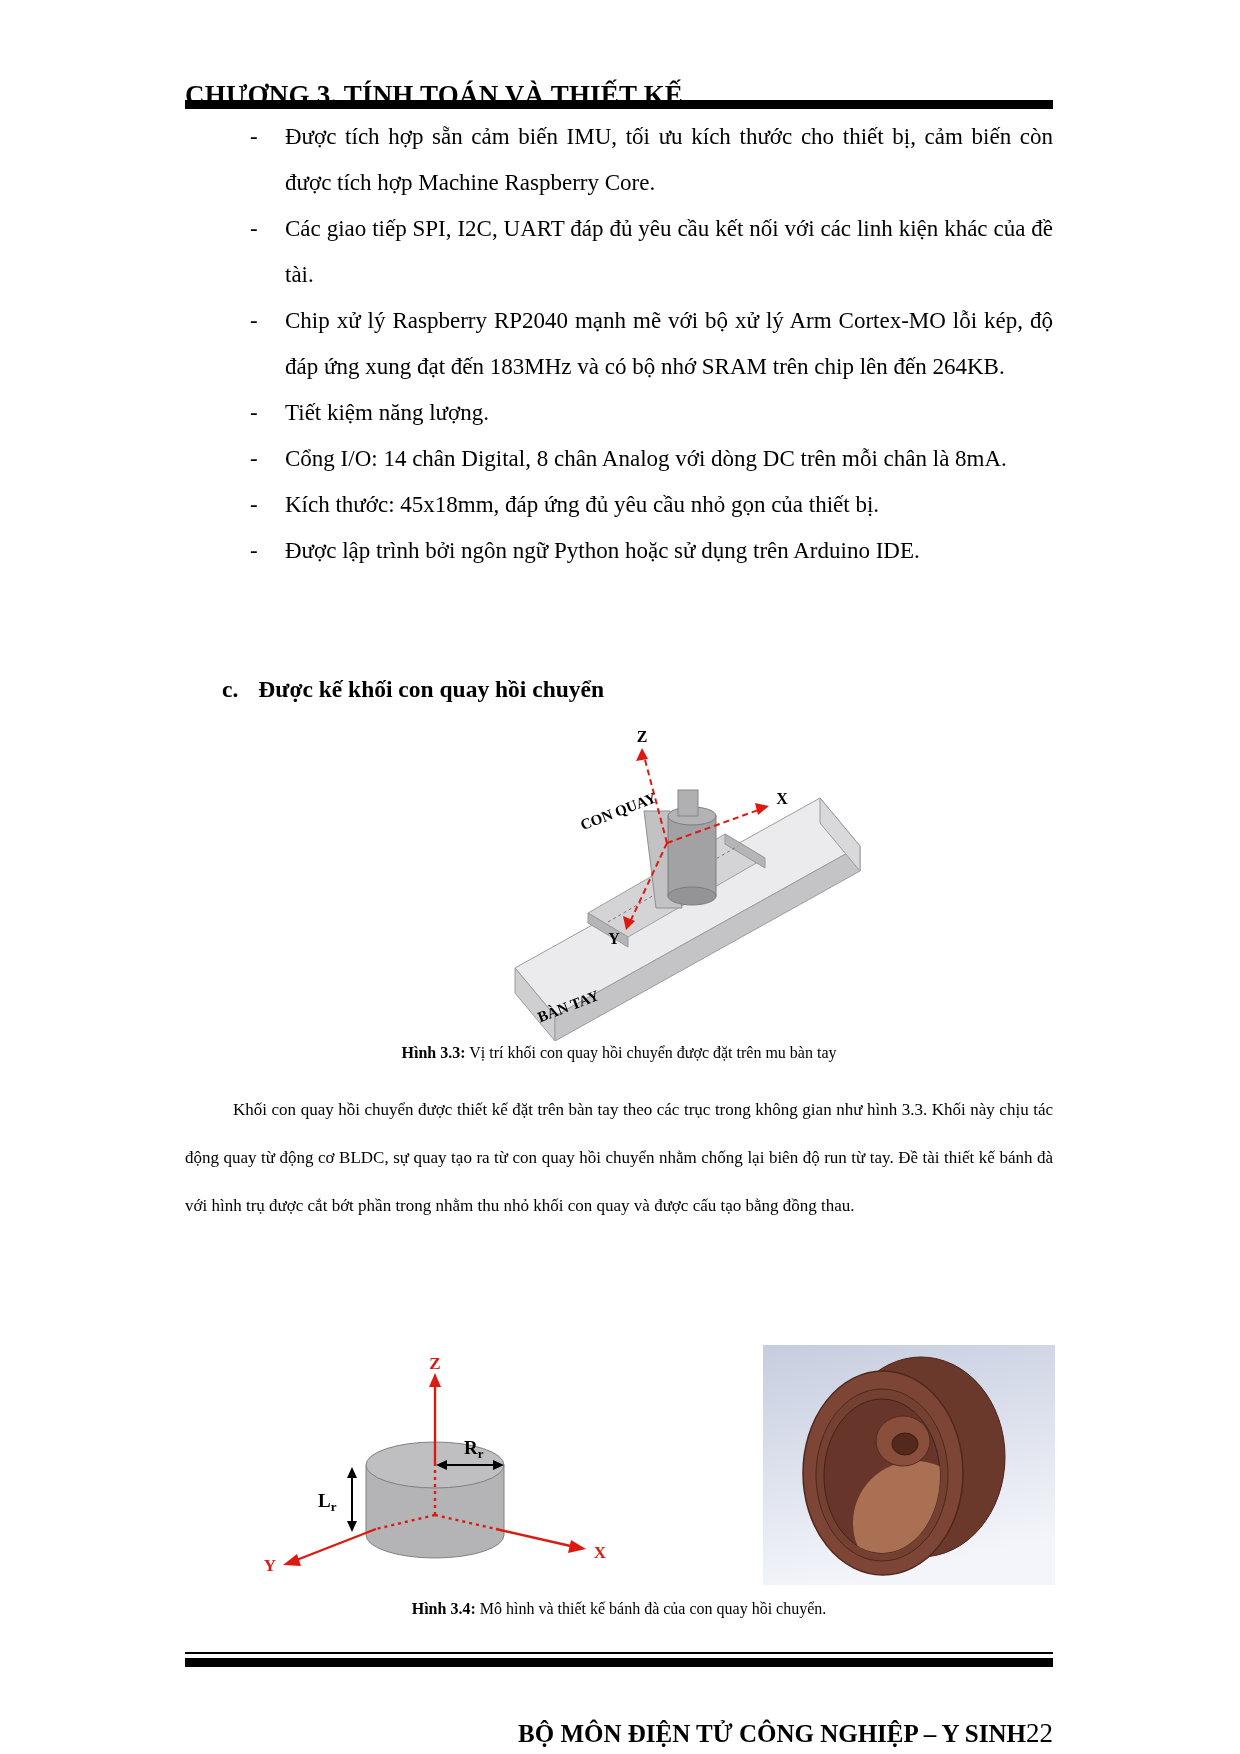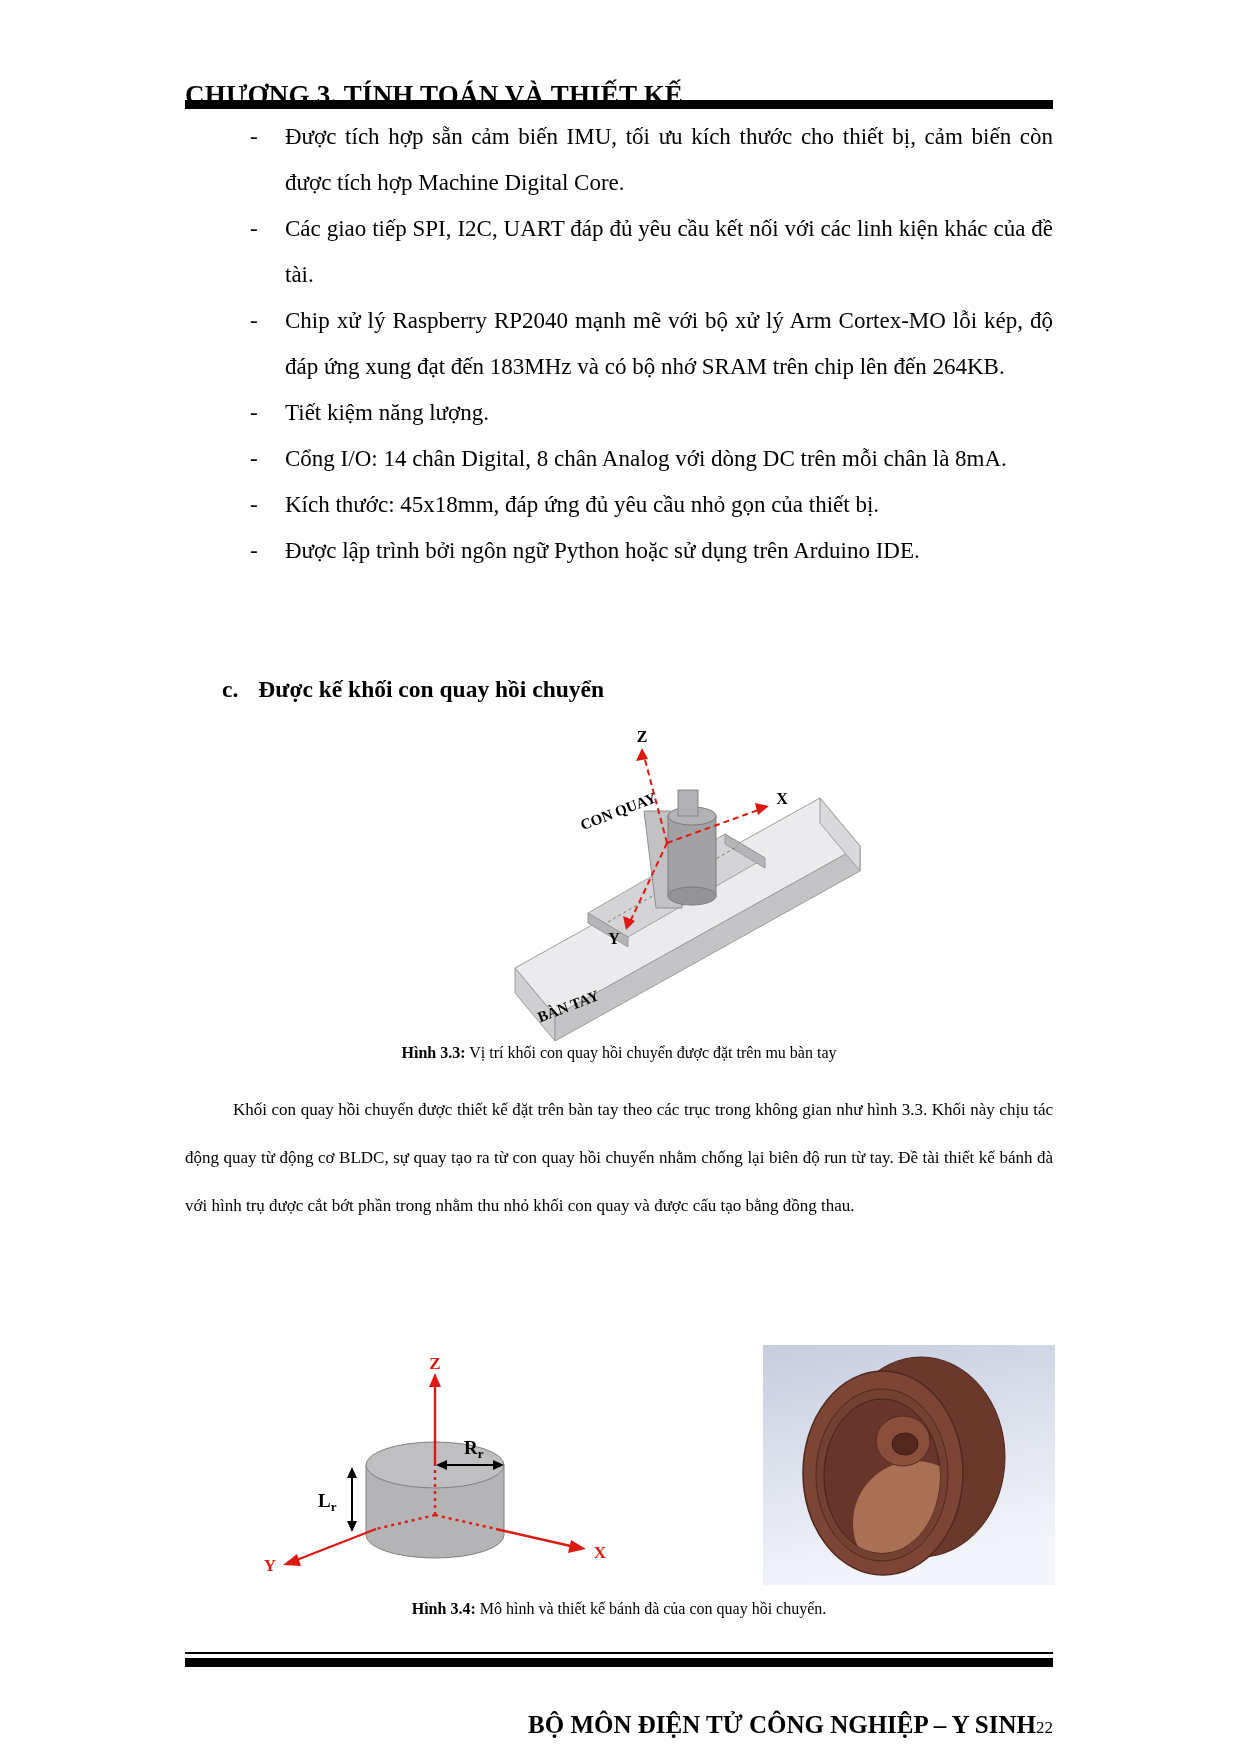--- a/index.html
+++ b/index.html
@@ -42,35 +42,35 @@
     font-size:17px;line-height:48px;text-align:justify;text-indent:48px;
   }
   
   .footer-rule-thin{position:absolute;left:185px;top:1652px;width:868px;height:2px;background:#000;}
   .footer-rule-thick{position:absolute;left:185px;top:1658px;width:868px;height:9px;background:#000;}
   .footer-bar{
     position:absolute;left:185px;top:1676px;width:868px;display:flex;
     justify-content:flex-end;align-items:baseline;
   }
   .footer-dept{font-size:25px;font-weight:bold;}
-  .footer-page{font-size:17px;margin-top:42px;}
+  .footer-page{font-size:27px;margin-top:42px;}
   svg text{font-family:"Liberation Serif","DejaVu Serif",serif;}
 </style>
 </head>
 <body>
 
 <div id="page">
 
   <div class="chapter-title">CHƯƠNG 3. TÍNH TOÁN VÀ THIẾT KẾ</div>
   <div class="header-rule"></div>
 
   <ul class="spec-list">
     <li>
         <span class="marker">-</span>
-        <div class="btext">Được tích hợp sẵn cảm biến IMU, tối ưu kích thước cho thiết bị, cảm biến còn được tích hợp Machine Digital Core.</div>
+        <div class="btext">Được tích hợp sẵn cảm biến IMU, tối ưu kích thước cho thiết bị, cảm biến còn được tích hợp Machine Raspberry Core.</div>
       </li>
     <li>
         <span class="marker">-</span>
         <div class="btext">Các giao tiếp SPI, I2C, UART đáp đủ yêu cầu kết nối với các linh kiện khác của đề tài.</div>
       </li>
     <li>
         <span class="marker">-</span>
         <div class="btext">Chip xử lý Raspberry RP2040 mạnh mẽ với bộ xử lý Arm Cortex-MO lỗi kép, độ đáp ứng xung đạt đến 183MHz và có bộ nhớ SRAM trên chip lên đến 264KB.</div>
       </li>
     <li>

